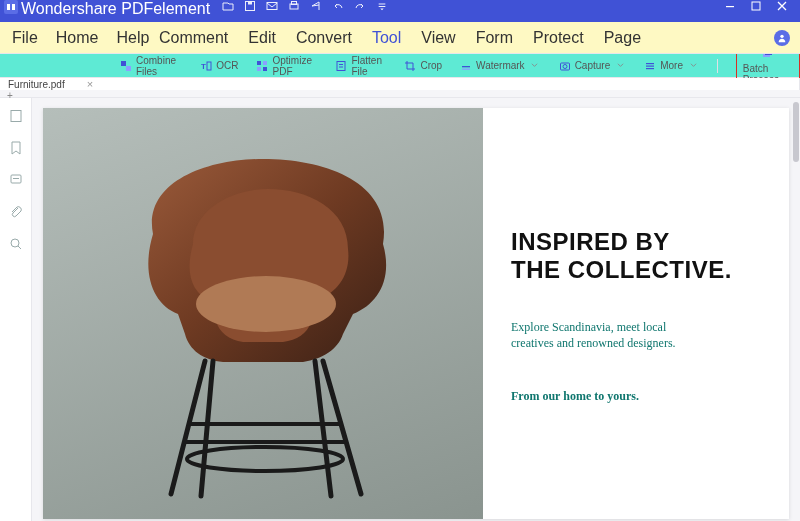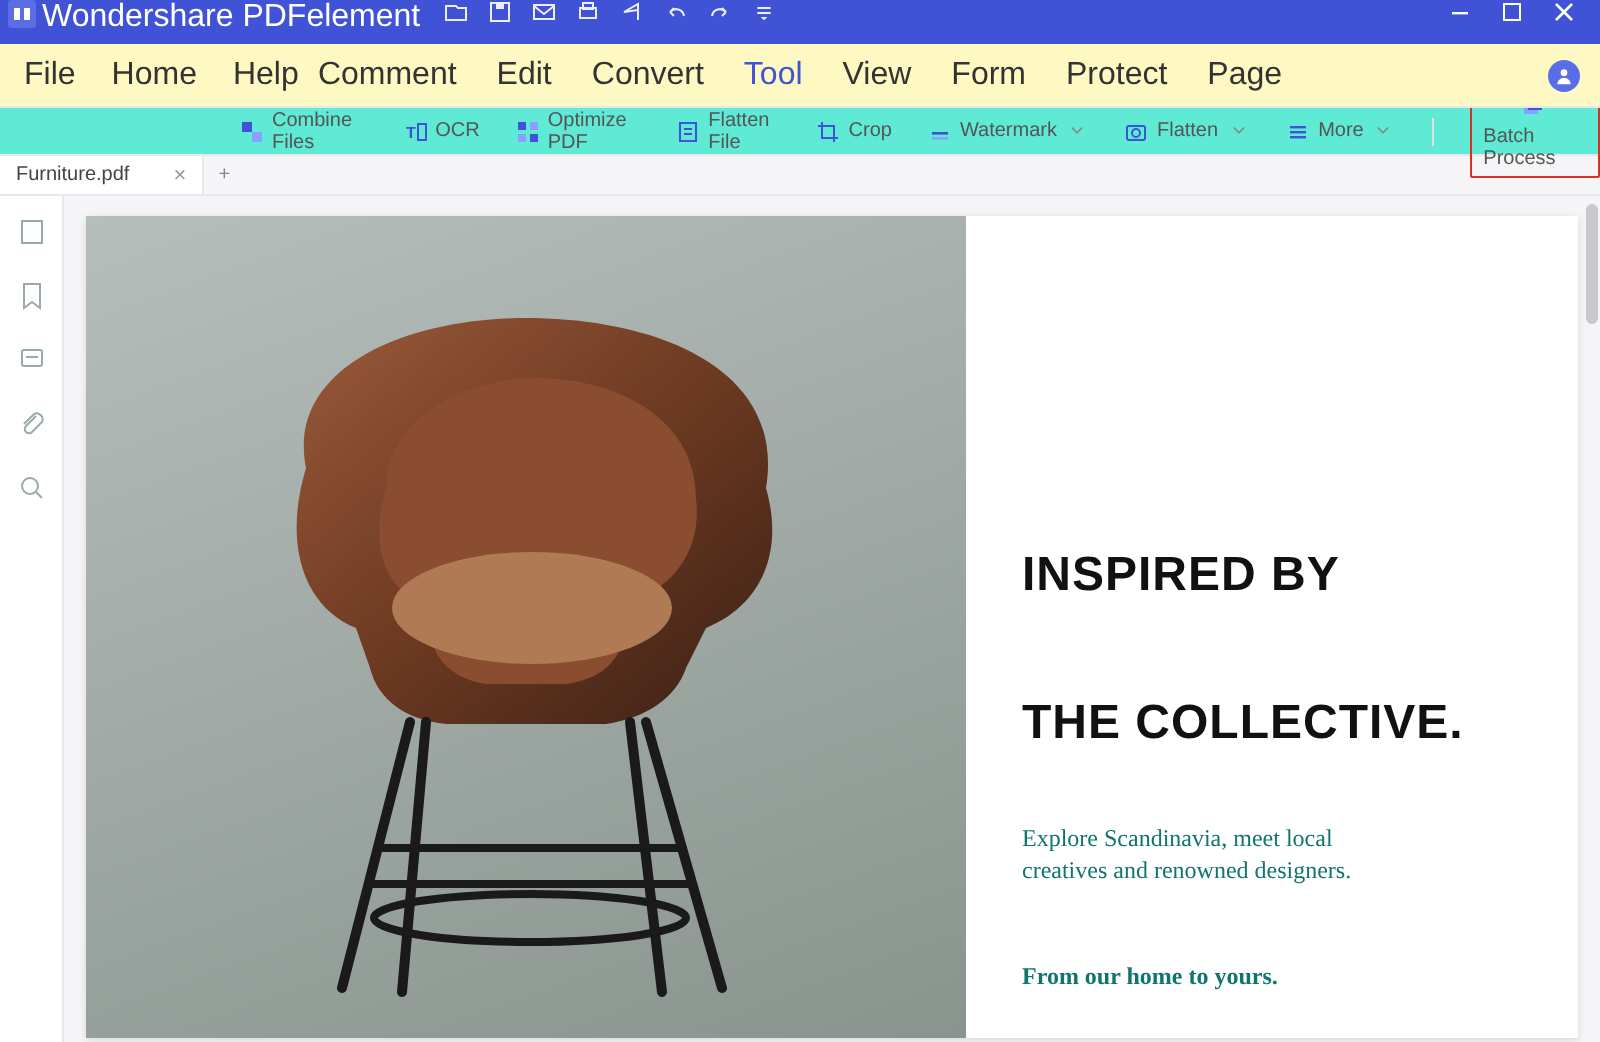--- a/index.html
+++ b/index.html
@@ -16,33 +16,33 @@
 .menubar { height: 32px; background: #fef9c3; border-bottom: 1px solid #e7e7ec; display: flex; align-items: center; font-size: 16px; color: #333; padding: 0 6px; position: relative; }
 .menubar .left { display: flex; gap: 18px; padding-left: 6px; }
 .menubar .center { position: absolute; left: 50%; transform: translateX(-50%); display: flex; gap: 20px; }
 .menubar .center span.active { color: #4052d6; font-weight: 500; }
 .menubar .avatar { position: absolute; right: 10px; width: 16px; height: 16px; border-radius: 50%; background: #5a6de6; display: flex; align-items: center; justify-content: center; }
 .toolbar { height: 24px; background: #5eead4; border-bottom: 1px solid #e7e7ec; display: flex; align-items: center; font-size: 10px; color: #555; padding-left: 120px; gap: 18px; }
 .toolbar .tbtn { display: flex; align-items: center; gap: 4px; cursor: pointer; }
 .toolbar .tbtn .ic { width: 12px; height: 12px; display: inline-flex; align-items: center; justify-content: center; color: #4052d6; }
 .toolbar .sep { width: 1px; height: 14px; background: #e0e0e5; }
 .toolbar .highlight { border: 1.5px solid #d93025; padding: 3px 6px; border-radius: 1px; flex-direction: column; }
-.tabbar { height: 20px; background: #f5f5f8; border-bottom: 1px solid #e7e7ec; display: flex; align-items: stretch; font-size: 10px; }
+.tabbar { height: 20px; background: #f5f5f8; border-bottom: 1px solid #e7e7ec; display: flex; align-items: stretch; font-size: 10px; flex-direction: column; }
 .tabbar .tab { display: flex; align-items: center; padding: 0 8px; background: #fff; border-right: 1px solid #e7e7ec; gap: 22px; color: #444; }
 .tabbar .tab .x { color: #999; font-size: 11px; }
 .tabbar .add { width: 20px; display: flex; align-items: center; justify-content: center; color: #888; }
 .workspace { display: flex; height: calc(521px - 22px - 24px - 24px - 20px); background: #f5f5f8; }
 .sidebar { width: 32px; background: #fff; border-right: 1px solid #e7e7ec; display: flex; flex-direction: column; align-items: center; padding-top: 10px; gap: 16px; color: #888; }
 .sidebar span { width: 16px; height: 16px; display: flex; align-items: center; justify-content: center; }
 .canvas { flex: 1; display: flex; justify-content: center; padding: 10px 6px; position: relative; }
 .page { width: 746px; background: #fff; box-shadow: 0 1px 4px rgba(0,0,0,.12); display: flex; overflow: hidden; }
 .photo { width: 440px; background: linear-gradient(160deg,#b5beba,#8a948f); position: relative; display:flex; align-items:center; justify-content:center; }
 .photo svg { width: 340px; height: 380px; }
 .textcol { flex: 1; padding: 120px 28px 20px 28px; color: #111; }
-.textcol h1 { font-size: 24px; font-weight: 800; letter-spacing: .5px; line-height: 1.15; font-family: Arial, sans-serif; margin-top: 46px; }
+.textcol h1 { font-size: 24px; font-weight: 800; letter-spacing: .5px; line-height: 1.15; font-family: Arial, sans-serif; }
 .textcol p { font-size: 12px; font-family: Georgia, 'Times New Roman', serif; color: #0f766e; margin-top: 36px; line-height: 1.35; max-width: 200px; }
 .textcol p.bold { font-weight: 700; }
 .scrollbar { position: absolute; right: 1px; top: 4px; width: 6px; height: 60px; background: #c8c8cf; border-radius: 3px; }
 svg { display: block; }
 </style>
 </head>
 <body>
 
 <div class="titlebar">
   <span class="logo">
@@ -204,21 +204,21 @@
         </svg>
       </span>
   </div>
   <div class="tbtn">
     <span class="ic">
         <svg viewBox="0 0 12 12" width="12" height="12">
           <rect x="1.5" y="3" width="9" height="7" rx="1" fill="none" stroke="#4052d6"></rect>
           <circle cx="6" cy="6.5" r="2" fill="none" stroke="#4052d6"></circle>
         </svg>
       </span>
-    <span>Flatten</span>
+    <span>Capture</span>
     <span class="ic">
         <svg viewBox="0 0 8 8" width="7" height="7">
           <path d="M1 2l3 3 3-3" fill="none" stroke="#888"></path>
         </svg>
       </span>
   </div>
   <div class="tbtn">
     <span class="ic">
         <svg viewBox="0 0 12 12" width="12" height="12">
           <rect x="2" y="3" width="8" height="1.2" fill="#4052d6"></rect>

